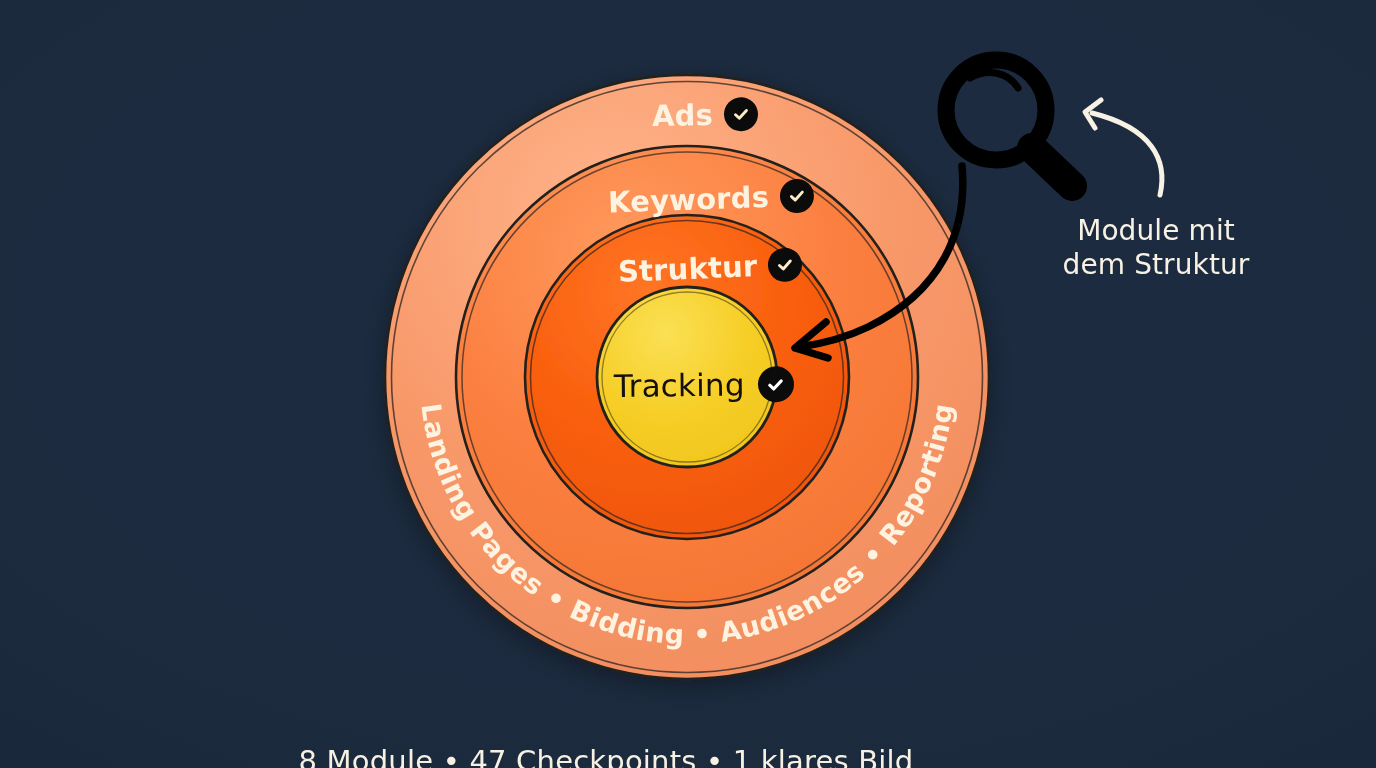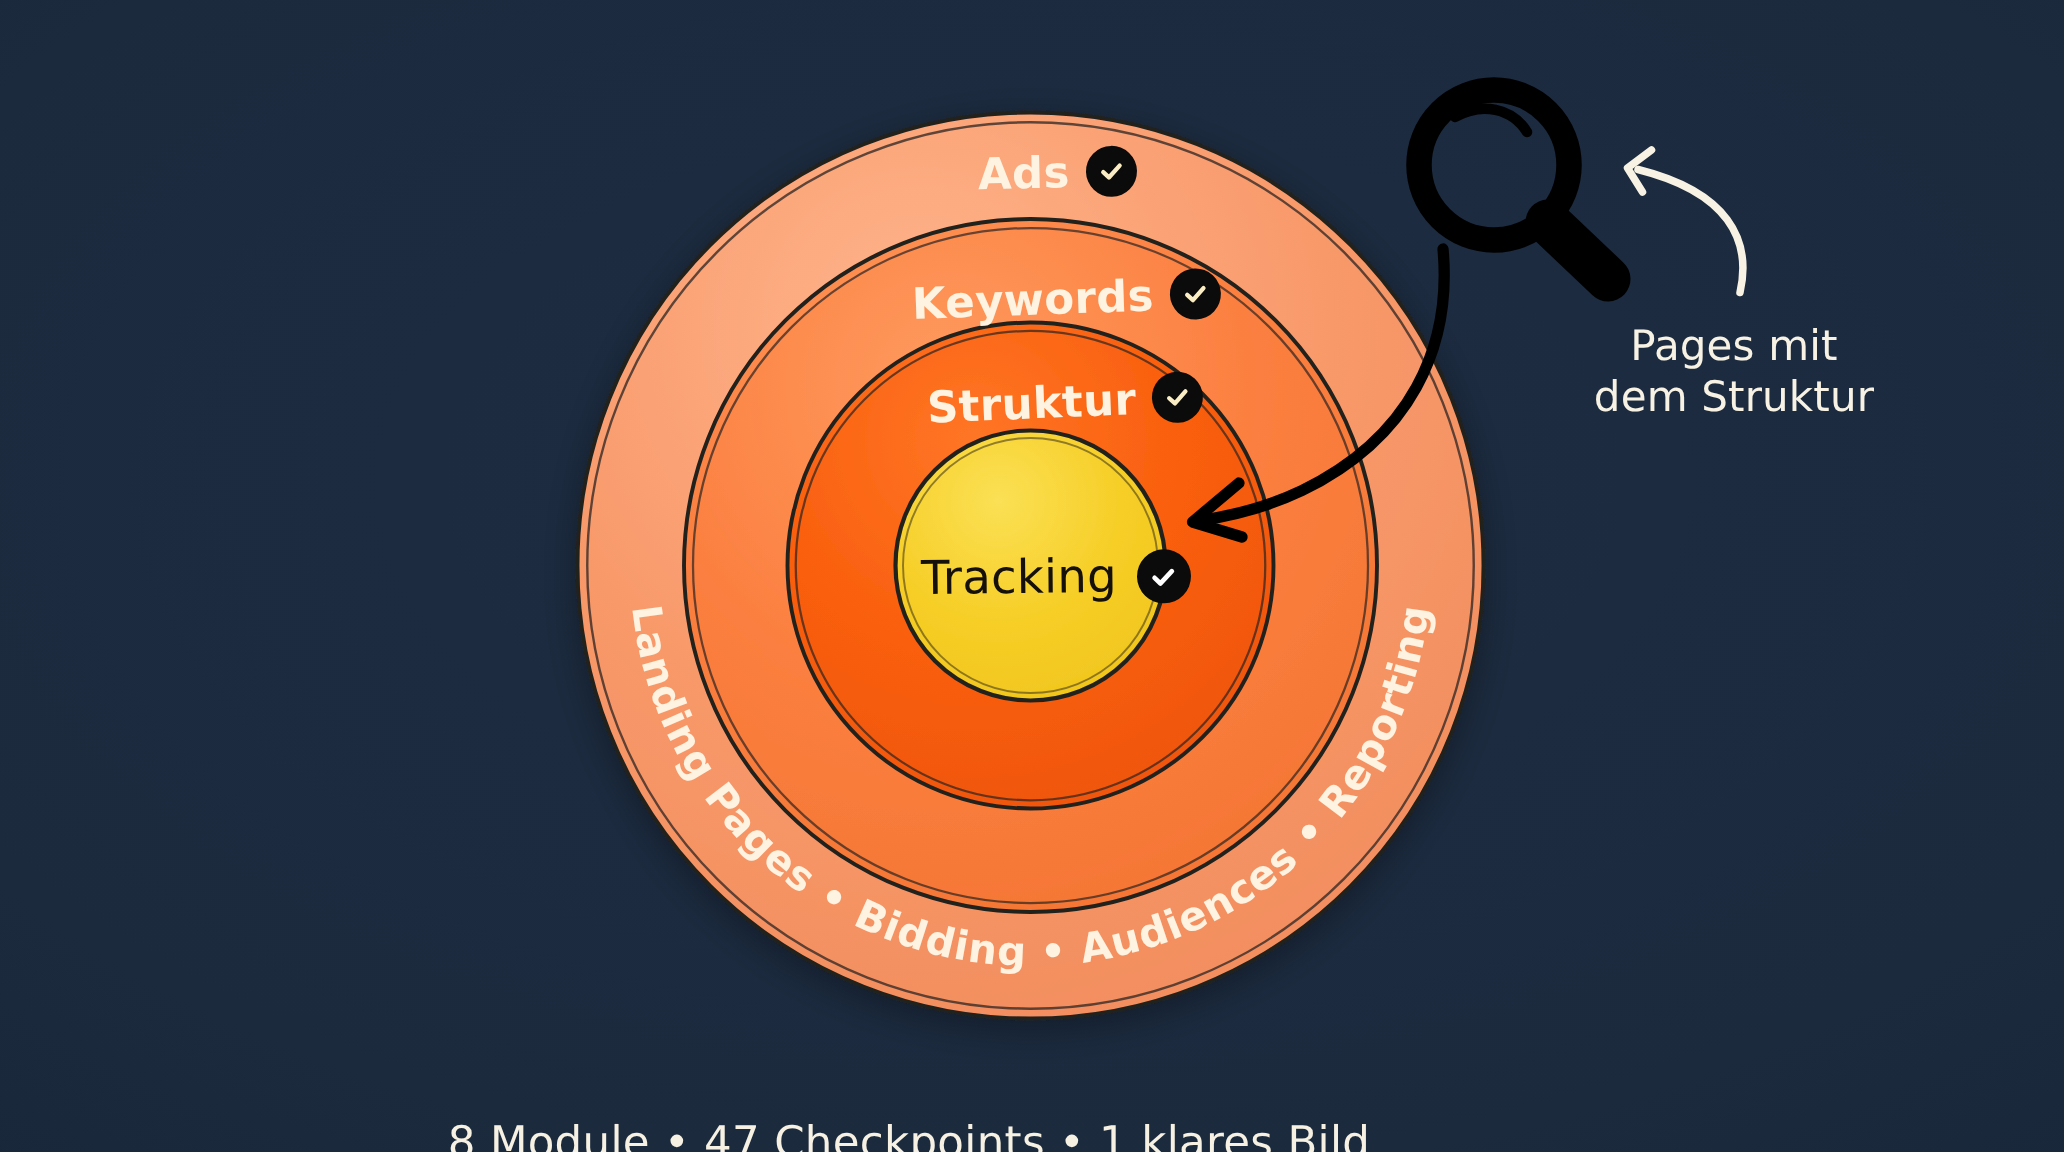--- a/index.html
+++ b/index.html
@@ -216,19 +216,19 @@
   <div class="ring-label" id="lbl-tracking">
     <span class="txt">Tracking</span>
     <span class="badge">
       <svg width="21" height="21" viewBox="0 0 20 20" aria-hidden="true">
         <path d="M4.5 10.4 L8.2 14 L15.5 6.3" fill="none" stroke="#ffffff" stroke-width="3" stroke-linecap="round" stroke-linejoin="round"></path>
       </svg>
     </span>
   </div>
 
   <div id="callout">
-    <span class="line">Pages mit</span>
+    <span class="line">Module mit</span>
     <span class="line">dem Struktur</span>
   </div>
 
   <div id="caption">8 Module • 47 Checkpoints • 1 klares Bild</div>
 
 </div>
 
 </body></html>

